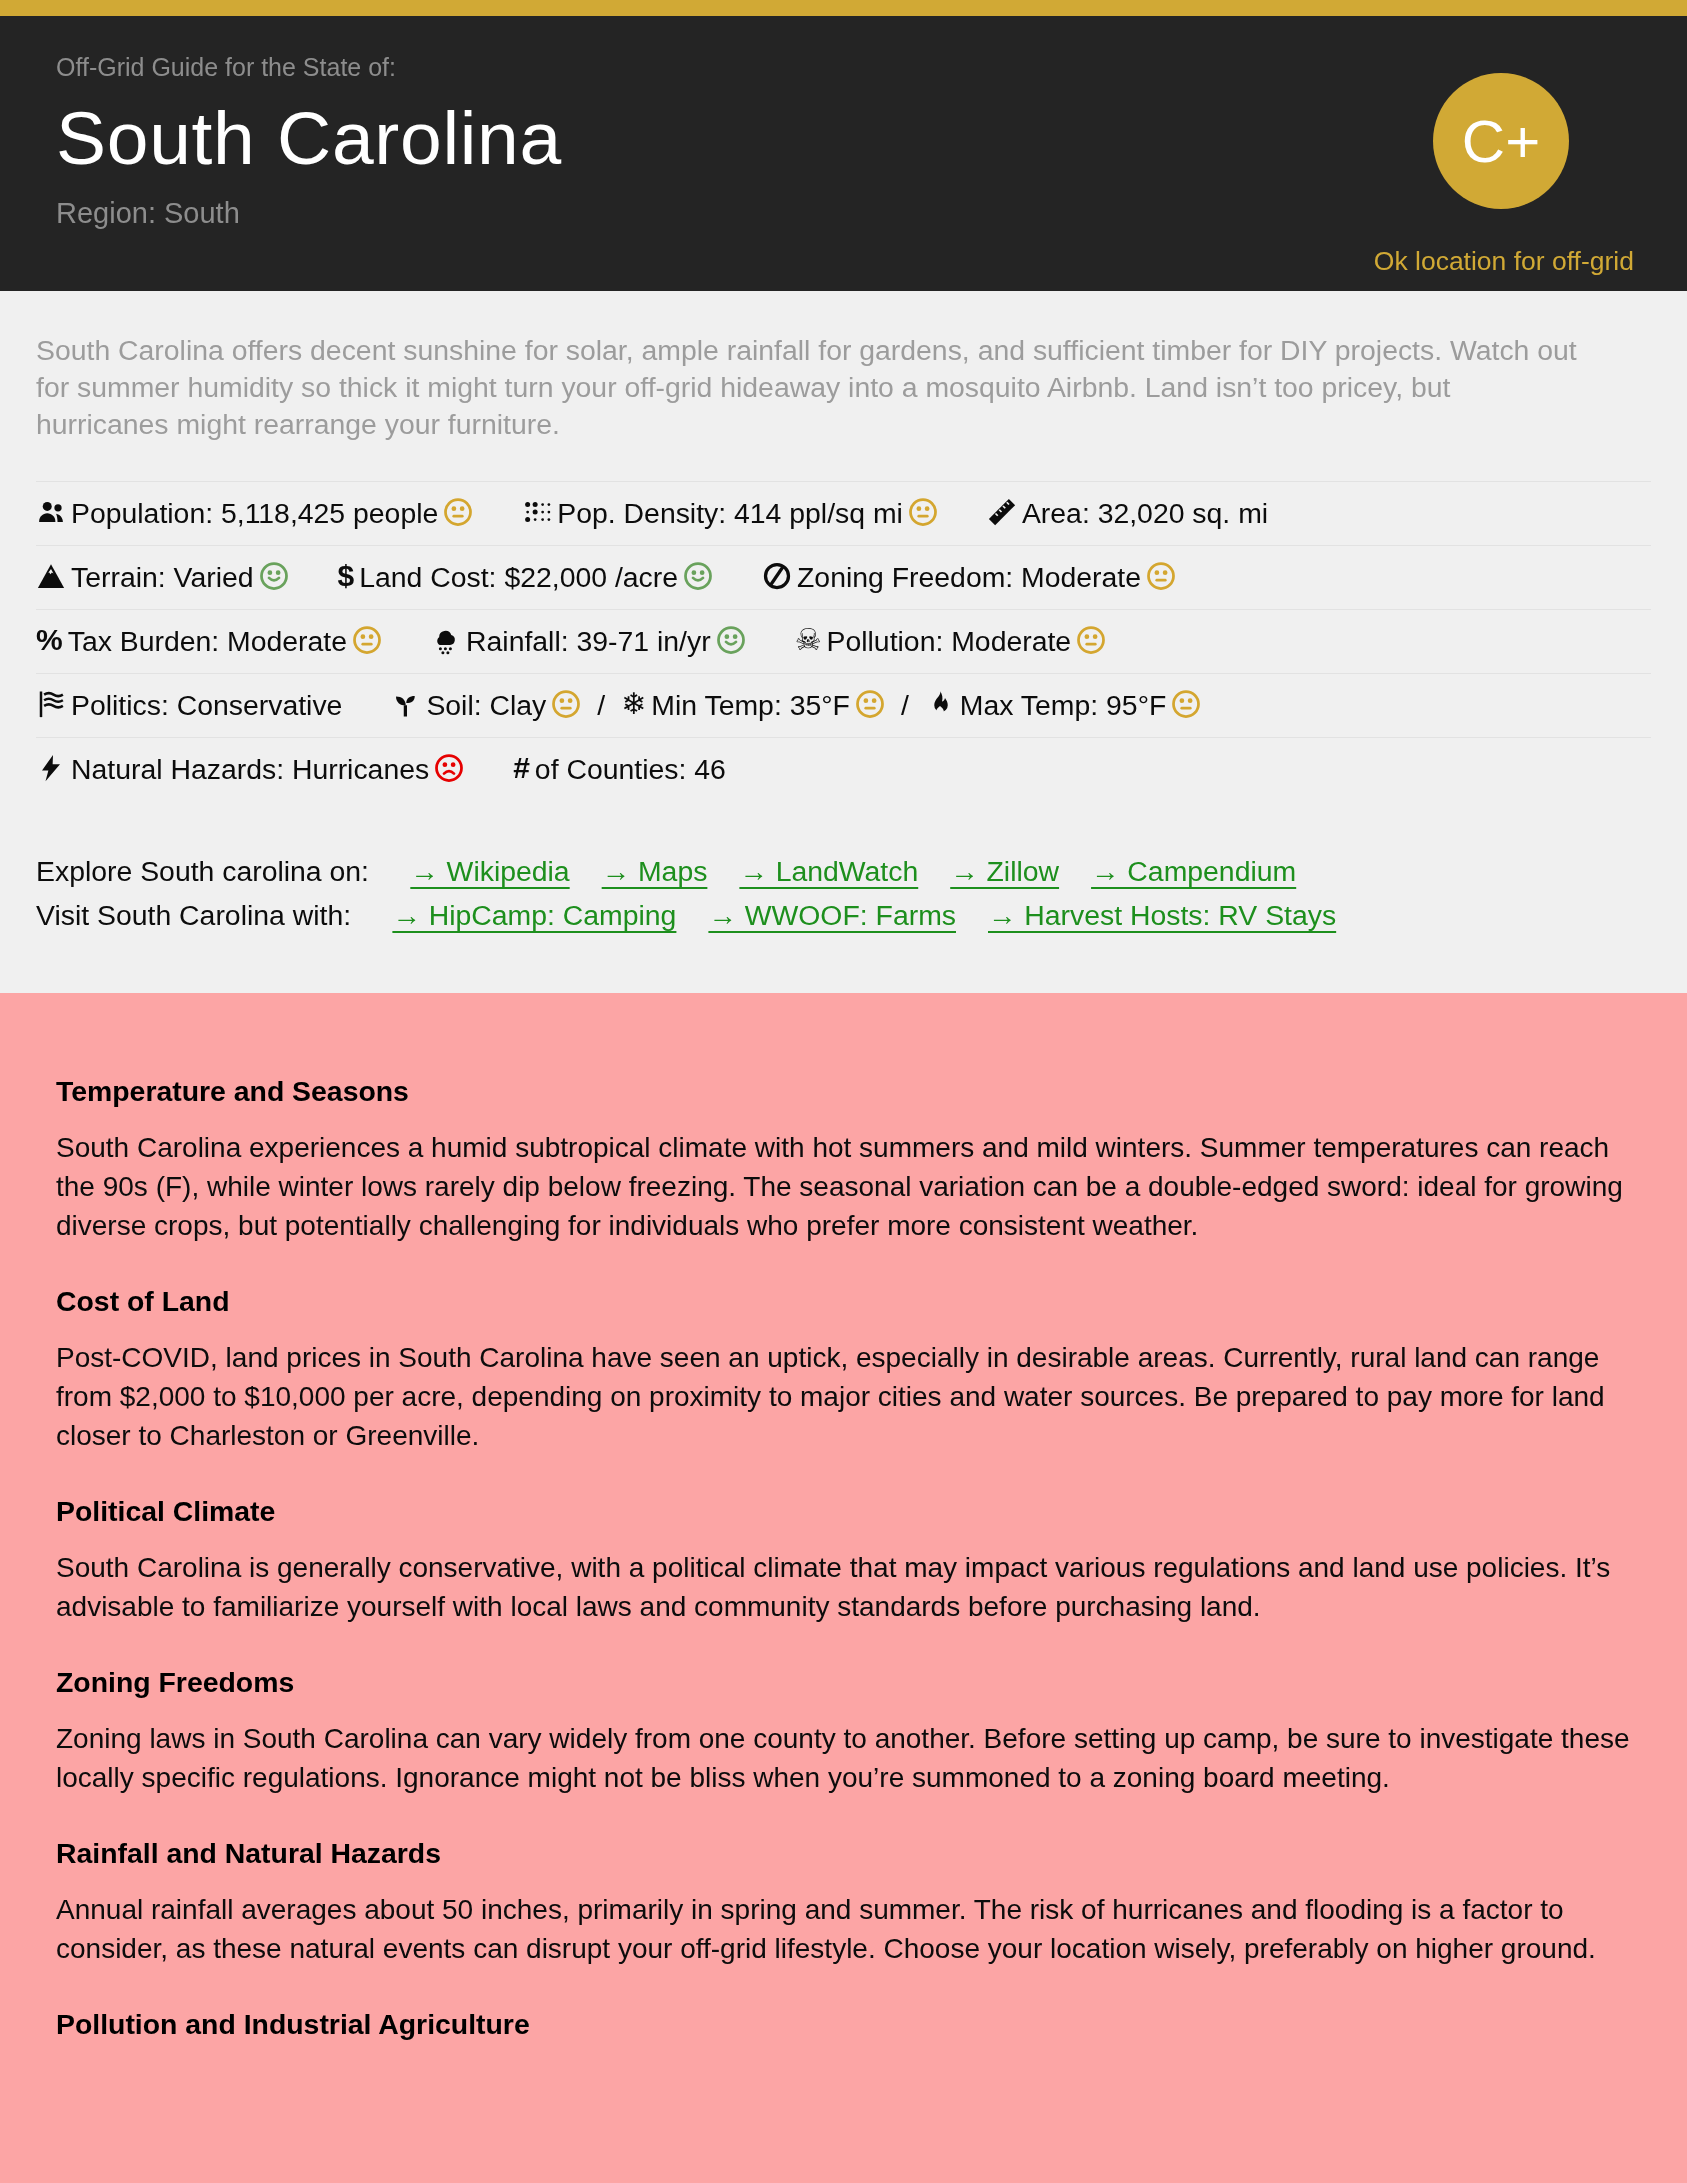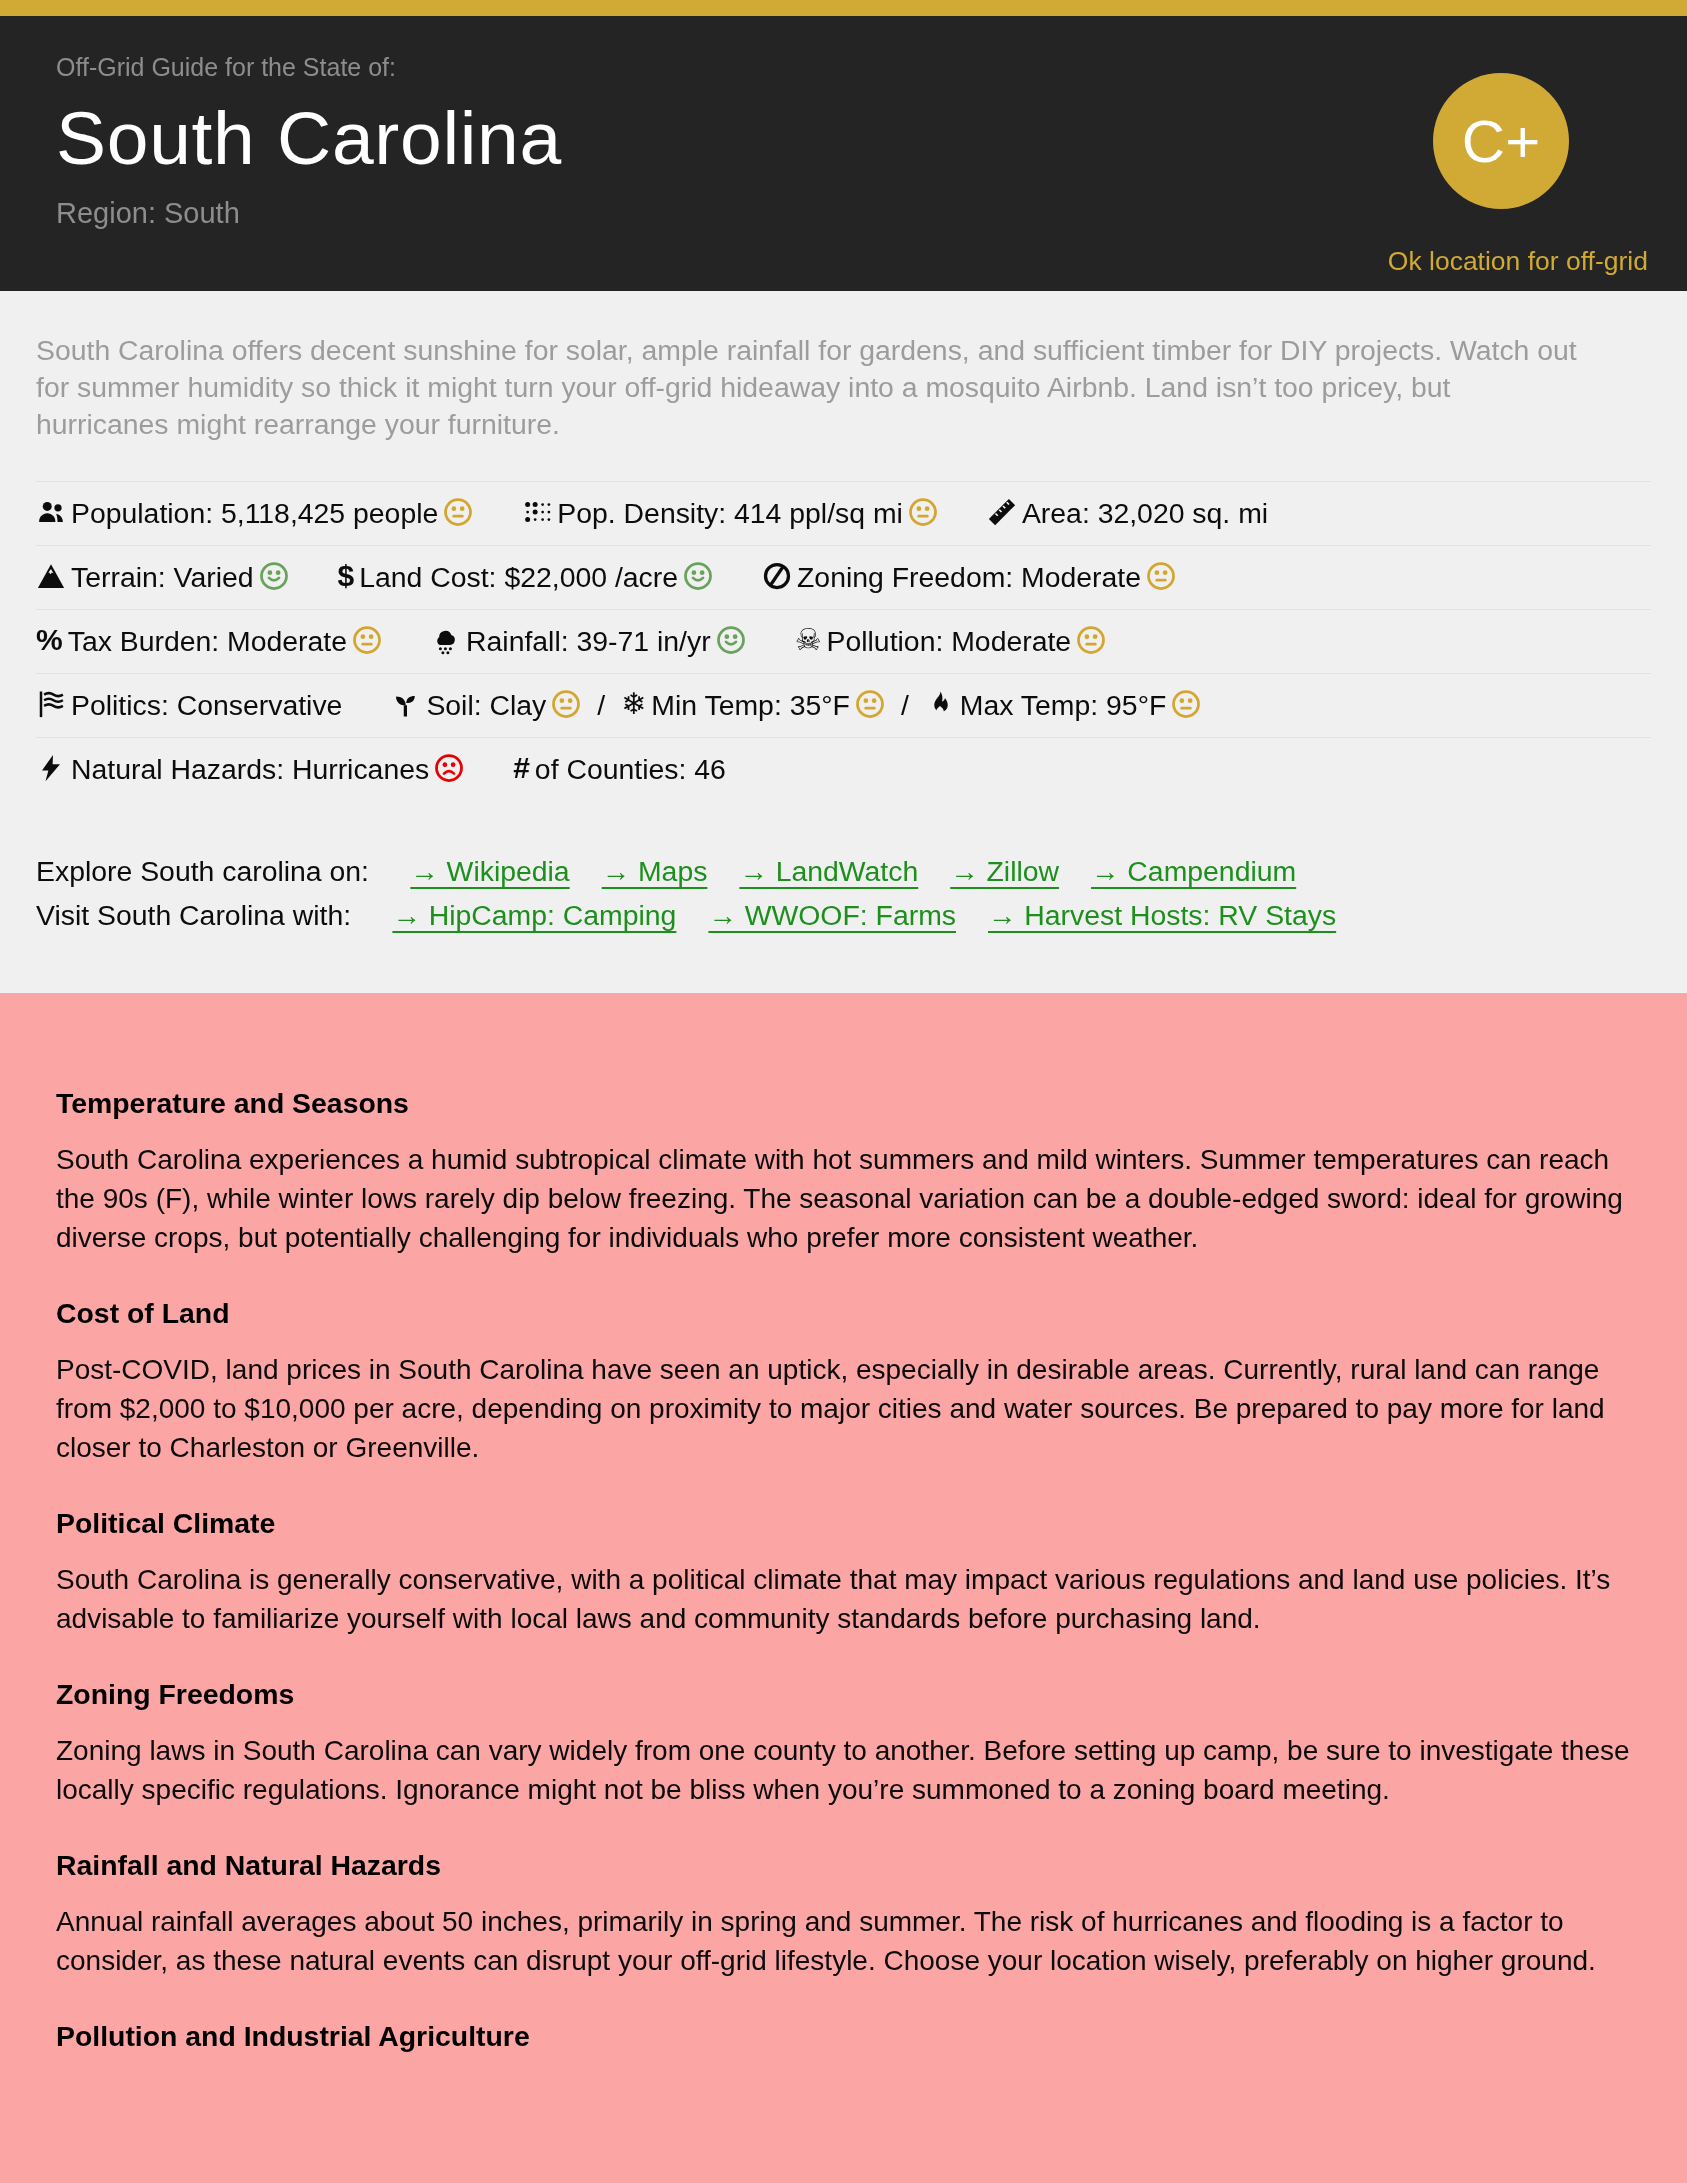--- a/index.html
+++ b/index.html
@@ -11,40 +11,40 @@
   .page{position:relative;width:1687px;height:2183px;background:#fca5a5;
         font-family:"Liberation Sans",sans-serif;color:var(--ink);overflow:hidden}
   .top-stripe{height:16px;background:var(--gold)}
   header{position:relative;background:var(--header-bg);height:275px;padding:37px 56px 0}
   .kicker{font-size:25px;color:#8d8d8d}
   h1{margin:13.2px 0 0;font-size:75px;font-weight:400;color:#fff;letter-spacing:0.7px}
   .region{margin-top:16px;font-size:29px;color:#8d8d8d}
   .badge{position:absolute;top:57px;right:118px;width:136px;height:136px;border-radius:50%;
          background:var(--gold);display:flex;align-items:center;justify-content:center}
   .badge-grade{font-size:60px;color:#fff}
-  .grade-caption{position:absolute;right:39px;top:230px;font-size:26.5px;color:var(--gold)}
+  .grade-caption{position:absolute;right:53px;top:230px;font-size:26.5px;color:var(--gold)}
   .summary{background:var(--section-bg);padding:41px 36px 56px}
   .intro{margin:0 0 38px;max-width:1548px;font-size:28.4px;line-height:37px;color:var(--muted)}
   .stat-row{display:flex;align-items:center;gap:49px;height:64px;
             border-top:1.3px solid var(--divider);font-size:28.4px}
   .stat{display:flex;align-items:flex-start;gap:5px;white-space:nowrap}
   .icon{width:30px;height:30px;display:inline-flex;color:var(--ink);flex:none}
   .icon svg{width:100%;height:100%}
   .glyph-icon{font-size:30px;font-weight:700;line-height:1;color:var(--ink)}
   .char-icon{font-size:30px;line-height:1;color:var(--ink)}
   .mood{width:30px;height:30px;display:inline-flex;flex:none}
   .sep{margin:0 4px}
   .links{margin-top:48px;font-size:28.4px}
   .links-line{display:flex;align-items:flex-start;gap:32px;flex-wrap:wrap;line-height:44px}
   .links-label{color:var(--ink);margin-right:9.3px}
   a.extlink{color:var(--green);text-decoration:underline;text-decoration-thickness:2px;
             text-underline-offset:6px;cursor:pointer}
   main{padding:81px 56px 0}
   main h2{margin:40px 0 20px;font-size:28.4px;font-weight:700;color:#000}
-  main h2:first-child{margin-top:13px}
+  main h2:first-child{margin-top:1px}
   main p{margin:0;max-width:1588px;font-size:28px;line-height:39px;color:var(--ink)}
 </style>
 </head>
 <body>
 
 <div class="page">
   <div class="top-stripe"></div>
 
   <header>
     <div class="kicker">Off-Grid Guide for the State of:</div>

